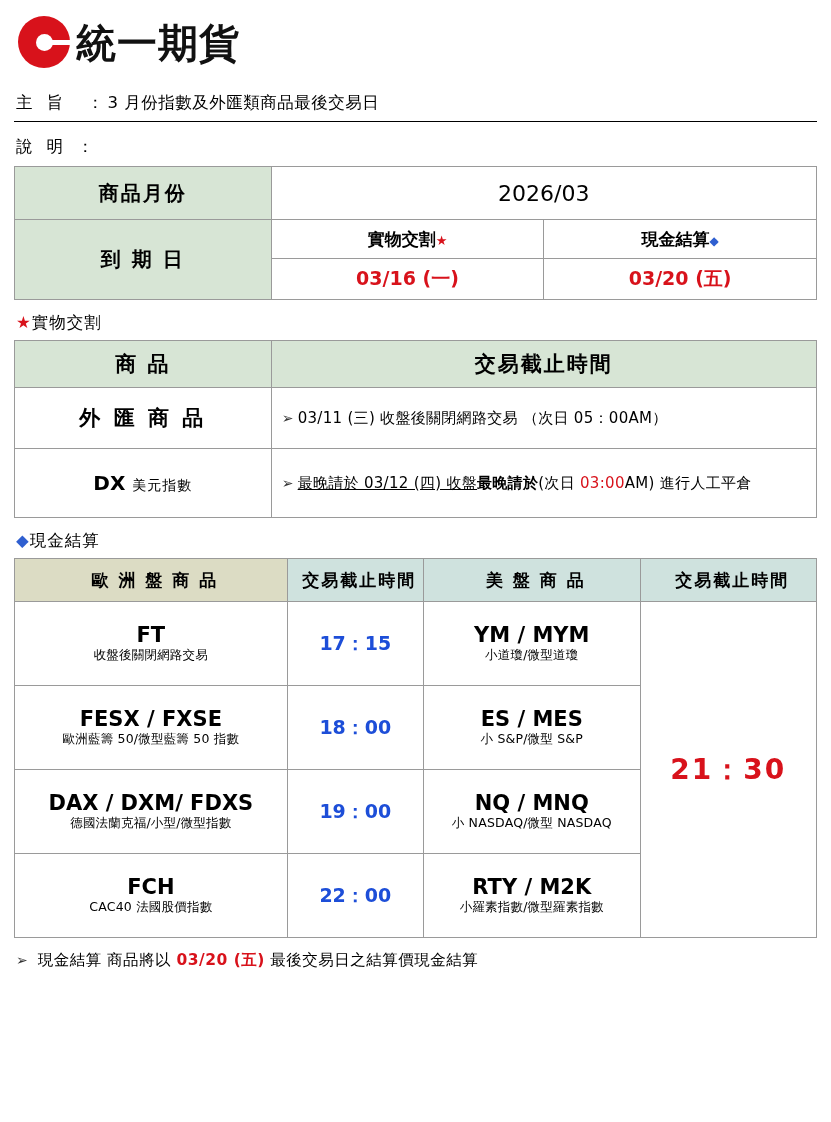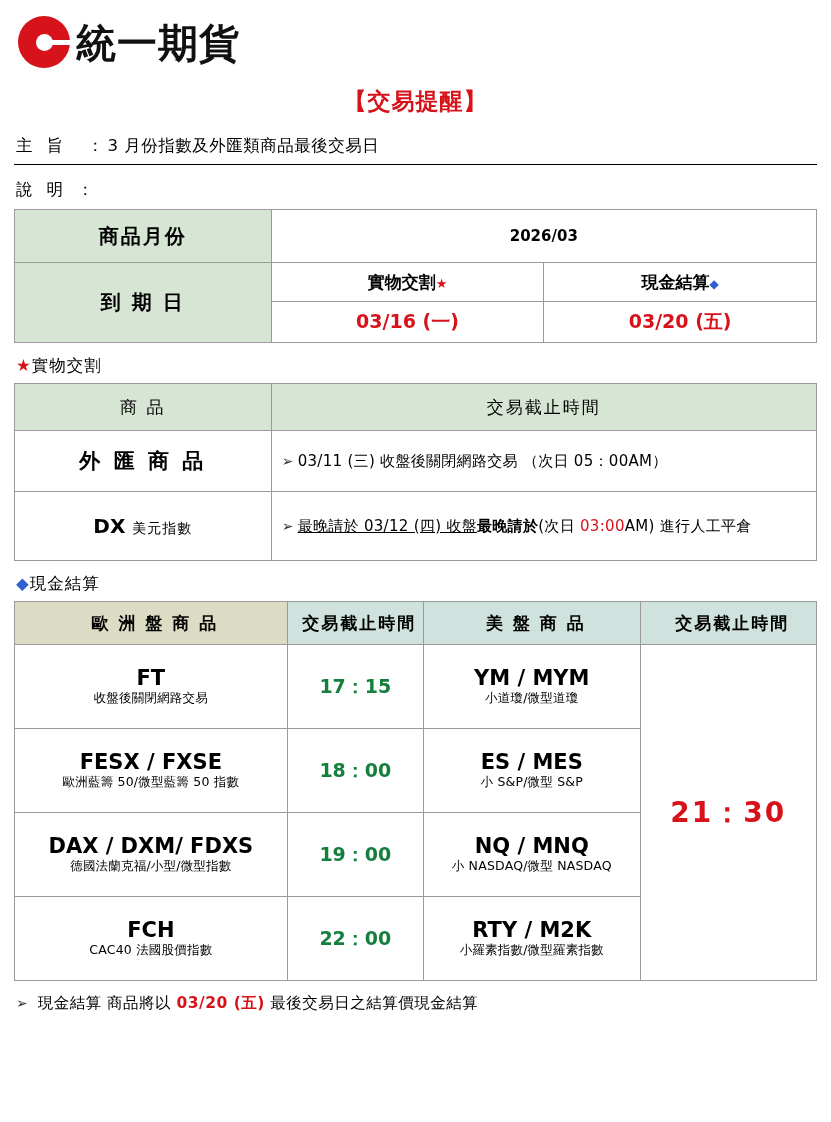--- a/index.html
+++ b/index.html
@@ -126,22 +126,22 @@
   .c-red { color: #d8121b; }
 
   
   .t1 .lbl {
     font-size: 20px;
     font-weight: bold;
     letter-spacing: 2px;
     height: 52px;
   }
   .t1 .month {
-    font-size: 15px;
-    font-weight: bold;
+    font-size: 22px;
+    font-weight: normal;
     height: 52px;
   }
   .t1 .sub {
     font-size: 17px;
     font-weight: bold;
     height: 38px;
   }
   .t1 .val {
     font-size: 19px;
     font-weight: bold;
@@ -156,21 +156,21 @@
     margin-bottom: 6px;
     font-size: 16.5px;
     letter-spacing: 1px;
     padding-left: 2px;
   }
   .sec-head .bullet-star { color: #d8121b; }
   .sec-head .bullet-diamond { color: #2f5fd0; }
 
   
   .t2 td { height: 46px; }
-  .t2 .th { font-size: 17px; font-weight: normal; letter-spacing: 2px; height: 46px;}
+  .t2 .th { font-size: 21px; font-weight: bold; letter-spacing: 2px; height: 46px;}
   .t2 .prod {
     font-size: 21px;
     font-weight: bold;
     letter-spacing: 3px;
   }
   .t2 .prod-dx {
     font-size: 20px;
     font-weight: bold;
   }
   .t2 .prod-dx small { font-size: 14px; font-weight: normal; letter-spacing: 1px; }
@@ -203,21 +203,21 @@
     padding-top: 4px;
   }
   .t3 .us-sub {
     font-size: 12.5px;
     letter-spacing: 0.2px;
     padding-bottom: 4px;
   }
   .t3 .time {
     font-size: 19px;
     font-weight: bold;
-    color: #15803d;
+    color: #1d4ed8;
   }
   .t3 .time-big {
     font-size: 28px;
     font-weight: bold;
     color: #d8121b;
     letter-spacing: 2px;
   }
   .t3 .cell-row { height: 84px; }
 
   .footer-note {
@@ -231,21 +231,20 @@
 </head>
 <body>
 
 <div class="page">
 
   <div class="logo-row">
     <div class="logo-mark"></div>
     <div class="logo-text">統一期貨</div>
   </div>
 
-  <div class="doc-title">【交易提醒】</div>
 
   <div class="subject-row">
     <span class="subject-label">主旨</span>
     <span class="subject-sep">：</span>
     <span class="subject-text">3 月份指數及外匯類商品最後交易日</span>
   </div>
 
   <div class="note-row">
     <span class="note-label">說明</span><span>：</span>
   </div>

